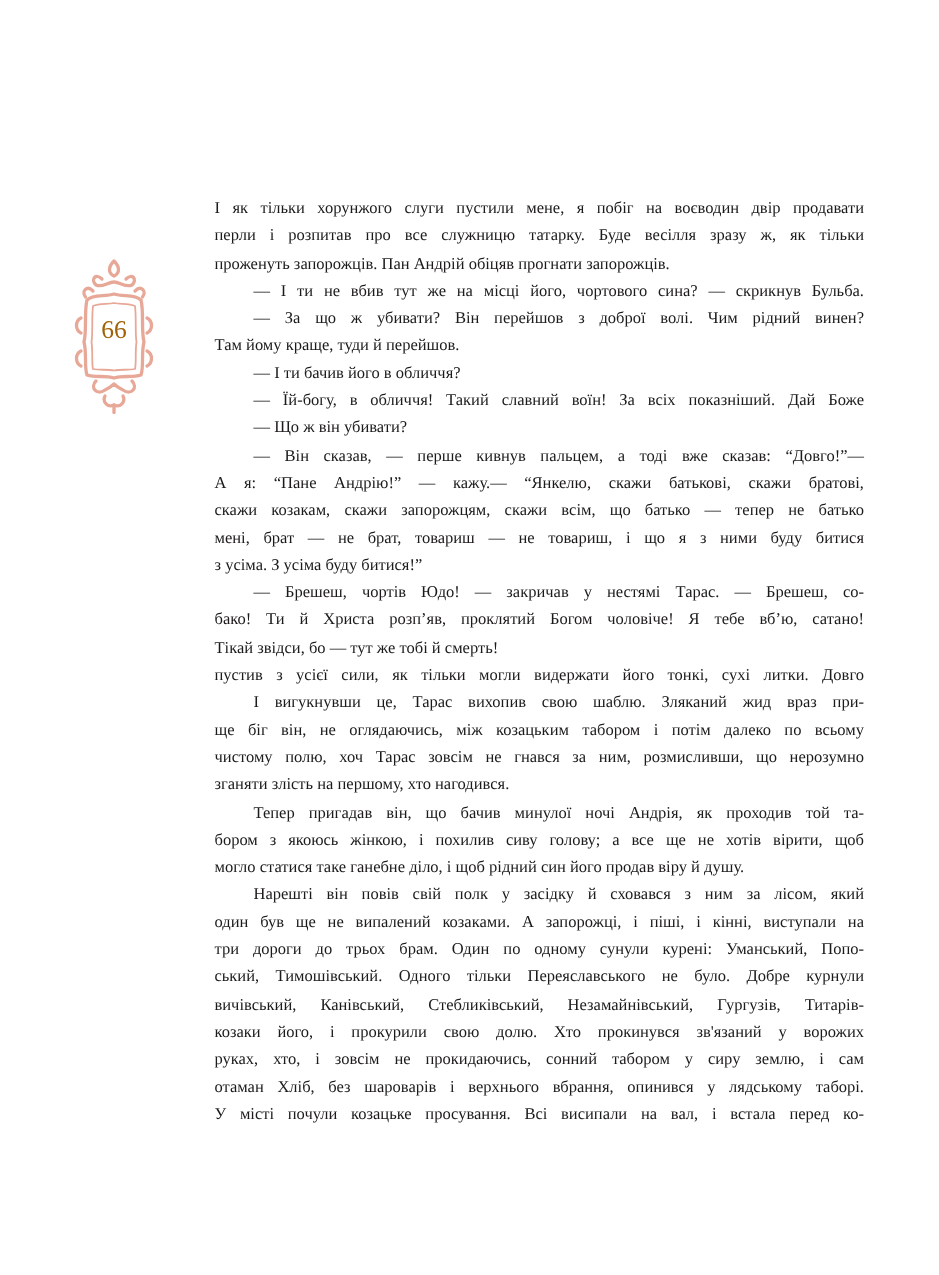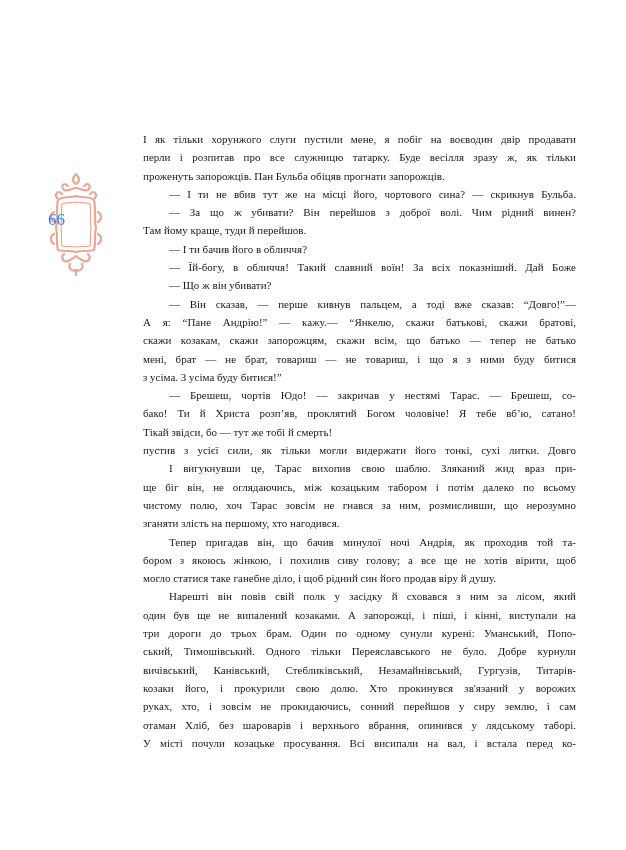--- a/index.html
+++ b/index.html
@@ -16,22 +16,22 @@
   .line {
     display: block; height: 18.3px; white-space: nowrap;
     text-align: justify; text-align-last: justify;
   }
   .line.indent { padding-left: 26px; }
   .line.last { text-align-last: left; }
   .ornament {
     position: absolute; left: 48px; top: 172px; width: 56px; height: 104px;
   }
   .page-number {
-    position: absolute; left: 48px; top: 210px; width: 56px; text-align: left;
-    font-family: "Liberation Serif", "DejaVu Serif", serif; font-size: 17px; color: #3b82f6;
+    position: absolute; left: 48px; top: 210px; width: 56px; text-align: center;
+    font-family: "Liberation Serif", "DejaVu Serif", serif; font-size: 17px; color: #a16207;
   }
 </style>
 </head>
 <body>
 
 <div class="page">
 
   <svg class="ornament" viewBox="0 0 56 104" xmlns="http://www.w3.org/2000/svg">
     <g fill="none" stroke="#e8a898" stroke-width="2.2" stroke-linecap="round" stroke-linejoin="round">
 
@@ -52,21 +52,21 @@
       <path d="M22 92 C20 96, 24 100, 28 98 C32 100, 36 96, 34 92"></path>
       <path d="M28 98 L28 103"></path>
     </g>
   </svg>
 
   <div class="page-number">66</div>
 
   <div class="text-block" id="text-block">
       <span class="line">І як тільки хорунжого слуги пустили мене, я побіг на воєводин двір продавати</span>
       <span class="line">перли і розпитав про все служницю татарку. Буде весілля зразу ж, як тільки</span>
-      <span class="line last">проженуть запорожців. Пан Бульба обіцяв прогнати запорожців.</span>
+      <span class="line last">проженуть запорожців. Пан Андрій обіцяв прогнати запорожців.</span>
       <span class="line indent">— І ти не вбив тут же на місці його, чортового сина? — скрикнув Бульба.</span>
       <span class="line indent">— За що ж убивати? Він перейшов з доброї волі. Чим рідний винен?</span>
       <span class="line last">Там йому краще, туди й перейшов.</span>
       <span class="line indent last">— І ти бачив його в обличчя?</span>
       <span class="line indent">— Їй-богу, в обличчя! Такий славний воїн! За всіх показніший. Дай Боже</span>
       <span class="line indent last">— Що ж він убивати?</span>
       <span class="line indent">— Він сказав, — перше кивнув пальцем, а тоді вже сказав: “Довго!”—</span>
       <span class="line">А я: “Пане Андрію!” — кажу.— “Янкелю, скажи батькові, скажи братові,</span>
       <span class="line">скажи козакам, скажи запорожцям, скажи всім, що батько — тепер не батько</span>
       <span class="line">мені, брат — не брат, товариш — не товариш, і що я з ними буду битися</span>
@@ -81,17 +81,17 @@
       <span class="line last">зганяти злість на першому, хто нагодився.</span>
       <span class="line indent">Тепер пригадав він, що бачив минулої ночі Андрія, як проходив той та-</span>
       <span class="line">бором з якоюсь жінкою, і похилив сиву голову; а все ще не хотів вірити, щоб</span>
       <span class="line last">могло статися таке ганебне діло, і щоб рідний син його продав віру й душу.</span>
       <span class="line indent">Нарешті він повів свій полк у засідку й сховався з ним за лісом, який</span>
       <span class="line">один був ще не випалений козаками. А запорожці, і піші, і кінні, виступали на</span>
       <span class="line">три дороги до трьох брам. Один по одному сунули курені: Уманський, Попо-</span>
       <span class="line">ський, Тимошівський. Одного тільки Переяславського не було. Добре курнули</span>
       <span class="line">вичівський, Канівський, Стебликівський, Незамайнівський, Гургузів, Титарів-</span>
       <span class="line">козаки його, і прокурили свою долю. Хто прокинувся зв'язаний у ворожих</span>
-      <span class="line">руках, хто, і зовсім не прокидаючись, сонний перейшов у сиру землю, і сам</span>
+      <span class="line">руках, хто, і зовсім не прокидаючись, сонний табором у сиру землю, і сам</span>
       <span class="line">отаман Хліб, без шароварів і верхнього вбрання, опинився у лядському таборі.</span>
       <span class="line">У місті почули козацьке просування. Всі висипали на вал, і встала перед ко-</span>
     </div>
 </div>
 
 </body></html>

